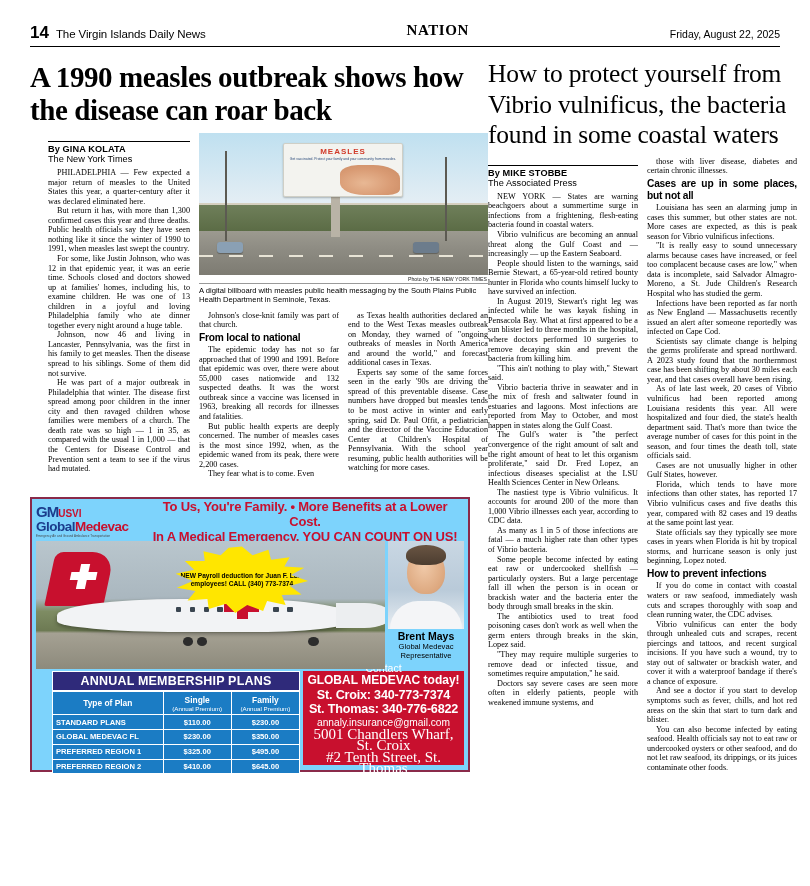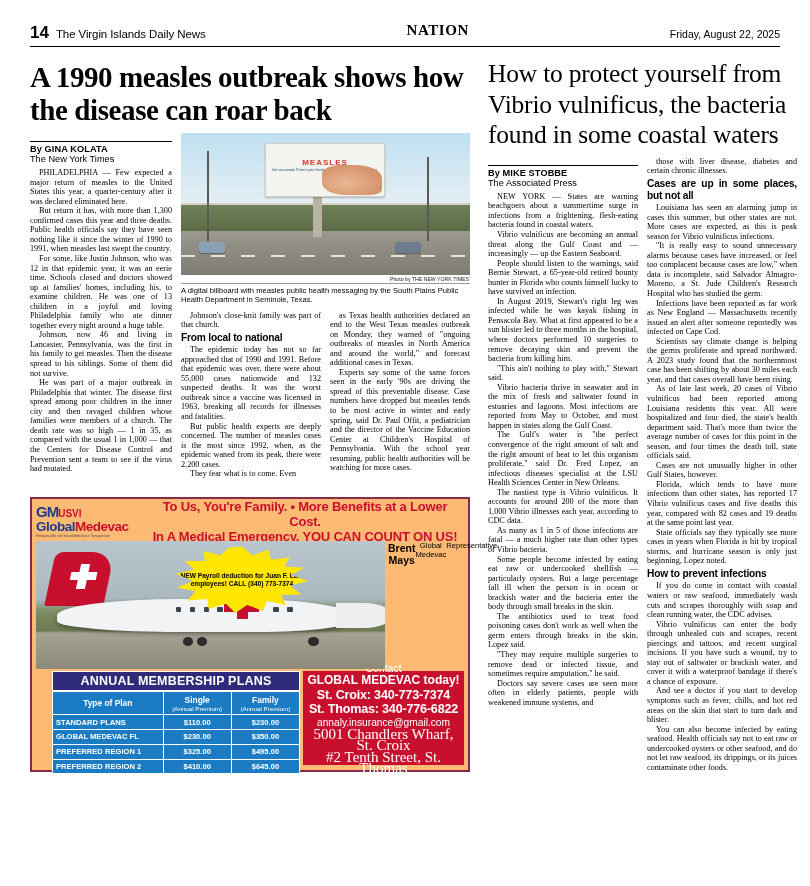--- a/index.html
+++ b/index.html
@@ -65,21 +65,21 @@
   }
   .col p { margin:0; text-indent:9px; }
   .subhead {
     font-family:"Liberation Sans", sans-serif; font-weight:bold;
     font-size:10.2px; line-height:11.6px; margin:2.5px 0 1.5px 0; text-indent:0;
     letter-spacing:-0.2px;
   }
 
   
   .left-top { display:flex; gap:9px; margin-top:6px; }
-  .lt-col { width:142px; }
+  .lt-col { width:142px;margin-left:18px; }
   .photo-block { width:289px; }
   .photo {
     width:289px; height:142px; position:relative; overflow:hidden;
     background: linear-gradient(#bfe0f0 0%, #cfe7f3 38%, #d8d2c2 44%, #c4bda9 100%);
   }
   .ph-credit {
     font-family:"Liberation Sans", sans-serif; font-size:5.2px;
     text-align:right; padding:1px 1px 0 0; color:#222;
   }
   .ph-caption {
@@ -91,21 +91,21 @@
 
   
   .billboard {
     position:absolute; left:84px; top:10px; width:120px; height:54px;
     background:#f3f3ef; border:1.5px solid #cfcfc6; border-radius:2px;
     box-shadow:0 1px 2px rgba(0,0,0,.25);
     display:flex; flex-direction:column; align-items:center; justify-content:flex-start;
   }
   .bb-title {
     font-family:"Liberation Sans", sans-serif; font-weight:bold;
-    font-size:8px; color:#d13b2a; letter-spacing:1px; margin-top:14px;text-align:center;
+    font-size:8px; color:#d13b2a; letter-spacing:1px; margin-top:3px;text-align:center;
   }
   .bb-sub {
     font-family:"Liberation Sans", sans-serif; font-size:3.4px; color:#2a4a7a;
     text-align:center; line-height:4.2px; margin-top:1px; width:92%;
   }
   .bb-hands {
     position:absolute; right:2px; bottom:1px; width:60px; height:30px;
     background: radial-gradient(ellipse at 40% 60%, #e8b894 0%, #d99b74 55%, #c98a63 100%);
     border-radius:30% 45% 20% 40%;
   }
@@ -124,21 +124,21 @@
   .car {
     position:absolute; bottom:22px; width:26px; height:11px; border-radius:3px;
     background:#8aa0b4; box-shadow:0 1px 1px rgba(0,0,0,.3);
   }
   .cloudy { position:absolute; left:0; right:0; top:0; height:70px;
     background: linear-gradient(#bfe0f0, #e4eef4); }
 
   
   .ad {
     position:absolute; left:0; bottom:0; width:440px; height:275px;
-    border:2px solid #8a2a4a; background:#fdba74;
+    border:2px solid #8a2a4a; background:#7dd3fc;
   }
   .ad-top { display:flex; align-items:center; height:42px; padding:2px 4px 0 4px; }
   .ad-logo { width:110px; }
   .logo-gm {
     font-family:"Liberation Sans", sans-serif; font-weight:bold; font-size:15px;
     color:#1b3c8c; letter-spacing:-1px; line-height:13px;
   }
   .logo-gm .usvi { color:#c8102e; font-size:10px; letter-spacing:0; }
   .logo-word {
     font-family:"Liberation Sans", sans-serif; font-weight:bold; font-size:13.5px;
@@ -183,21 +183,21 @@
   .starburst {
     position:absolute; left:40%; top:4%; width:38%; height:52%;
     background:#ffe600;
     clip-path: polygon(50% 0%,58% 13%,70% 5%,72% 20%,86% 16%,82% 30%,97% 32%,87% 43%,100% 52%,86% 59%,95% 72%,80% 73%,83% 88%,69% 82%,66% 97%,54% 88%,45% 100%,38% 86%,25% 94%,24% 79%,9% 81%,15% 67%,1% 62%,13% 52%,0% 41%,14% 35%,7% 22%,22% 22%,21% 7%,34% 13%,40% 2%);
     display:flex; align-items:center; justify-content:center;
   }
   .sb-text {
     font-family:"Liberation Sans", sans-serif; font-weight:bold; font-size:6.6px;
     line-height:8.2px; text-align:center; color:#000;
   }
-  .ad-rep { width:76px; display:flex; flex-direction:row; }
+  .ad-rep { width:76px; display:flex; flex-direction:column; }
   .rep-photo {
     height:88px; background: linear-gradient(#c9d7e3 0%, #b9cad9 55%, #e8eef3 100%);
     position:relative; overflow:hidden;
   }
   .rep-head {
     position:absolute; left:50%; top:8px; transform:translateX(-50%);
     width:38px; height:45px; border-radius:50% 50% 45% 45%;
     background: radial-gradient(ellipse at 45% 40%, #f0c9a8 0%, #dda87f 70%, #c9926a 100%);
   }
   .rep-hair {
@@ -460,21 +460,21 @@
             <p>Doctors say severe cases are seen more often in elderly patients, people with weakened immune systems, and</p>
           </div>
         </div>
 
         <div class="rc">
           <div class="col">
             <p>those with liver disease, diabetes and certain chronic illnesses.</p>
             <div class="subhead">Cases are up in some places, but not all</div>
             <p>Louisiana has seen an alarming jump in cases this summer, but other states are not. More cases are expected, as this is peak season for Vibrio vulnificus infections.</p>
             <p>"It is really easy to sound unnecessary alarms because cases have increased, or feel too complacent because cases are low," when data is incomplete, said Salvador Almagro-Moreno, a St. Jude Children's Research Hospital who has studied the germ.</p>
-            <p>Infections have been reported as far work as New England — Massachusetts recently issued an alert after someone reportedly was infected on Cape Cod.</p>
+            <p>Infections have been reported as far north as New England — Massachusetts recently issued an alert after someone reportedly was infected on Cape Cod.</p>
             <p>Scientists say climate change is helping the germs proliferate and spread northward. A 2023 study found that the northernmost case has been shifting by about 30 miles each year, and that cases overall have been rising.</p>
             <p>As of late last week, 20 cases of Vibrio vulnificus had been reported among Louisiana residents this year. All were hospitalized and four died, the state's health department said. That's more than twice the average number of cases for this point in the season, and four times the death toll, state officials said.</p>
             <p>Cases are not unusually higher in other Gulf States, however.</p>
             <p>Florida, which tends to have more infections than other states, has reported 17 Vibrio vulnificus cases and five deaths this year, compared with 82 cases and 19 deaths at the same point last year.</p>
             <p>State officials say they typically see more cases in years when Florida is hit by tropical storms, and hurricane season is only just beginning, Lopez noted.</p>
             <div class="subhead">How to prevent infections</div>
             <p>If you do come in contact with coastal waters or raw seafood, immediately wash cuts and scrapes thoroughly with soap and clean running water, the CDC advises.</p>
             <p>Vibrio vulnificus can enter the body through unhealed cuts and scrapes, recent piercings and tattoos, and recent surgical incisions. If you have such a wound, try to stay out of saltwater or brackish water, and cover it with a waterproof bandage if there's a chance of exposure.</p>
             <p>And see a doctor if you start to develop symptoms such as fever, chills, and hot red areas on the skin that start to turn dark and blister.</p>
             <p>You can also become infected by eating seafood. Health officials say not to eat raw or undercooked oysters or other seafood, and do not let raw seafood, its drippings, or its juices contaminate other foods.</p>

